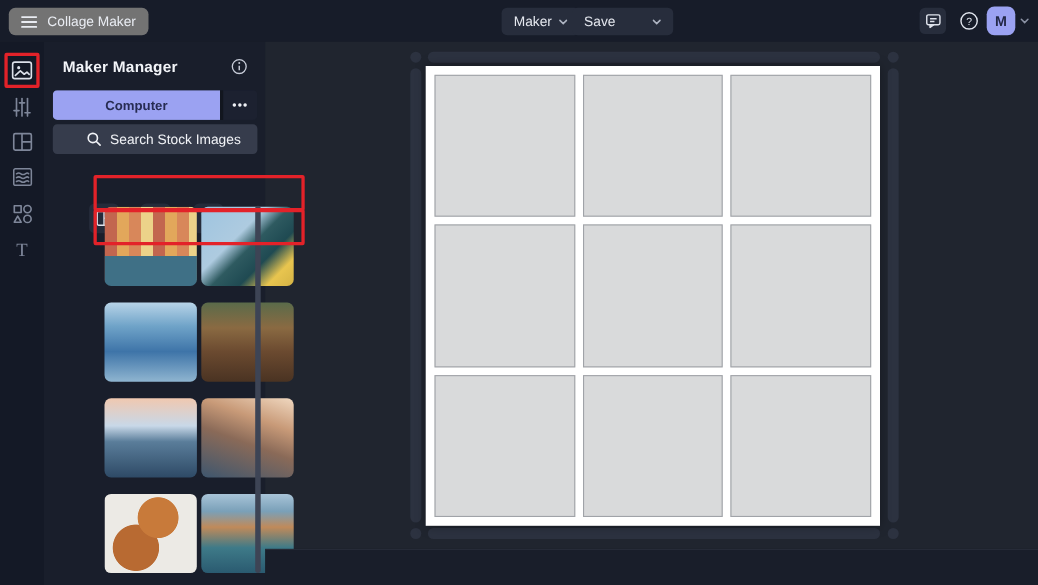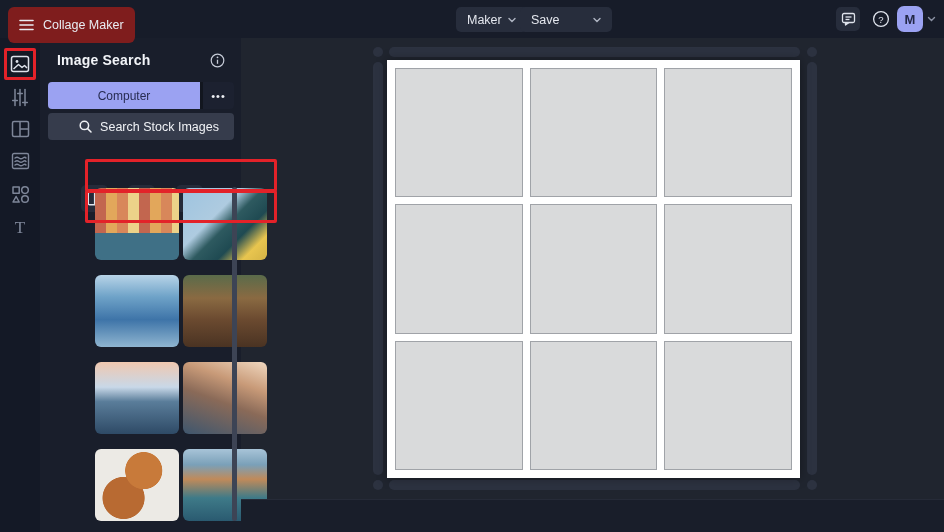--- a/index.html
+++ b/index.html
@@ -2,22 +2,22 @@
 <html><head>
 <meta charset="utf-8">
 <style>
   * { margin:0; padding:0; box-sizing:border-box; }
   html,body { width:944px; height:532px; overflow:hidden; background:#20252f;
     font-family:"Liberation Sans", sans-serif; }
   .abs { position:absolute; }
 
   
   .topbar { position:absolute; left:0; top:0; width:944px; height:38px; background:#171c29; z-index:5; }
-  .chip { position:absolute; left:8px; top:7px; height:36px; display:flex; align-items:center;
-    gap:9px; padding:0 11px; background:#7f1d1d; border-radius:6px; color:#e9ecf2; font-size:12.5px; }
+  .chip { position:absolute; left:8px; top:7px; height:25px; display:flex; align-items:center;
+    gap:9px; padding:0 11px; background:#737373; border-radius:6px; color:#e9ecf2; font-size:12.5px; }
   .tb-btn { position:absolute; top:7px; height:25px; display:flex; align-items:center; gap:6px;
     padding:0 11px; background:#272d3c; border-radius:5px; color:#e4e7ee; font-size:12.5px; cursor:pointer; }
   .chev { width:8px; height:8px; display:inline-block; }
   .icon-btn { position:absolute; top:7px; width:24px; height:24px; border-radius:5px;
     display:flex; align-items:center; justify-content:center; color:#cfd4de; }
   .avatar { position:absolute; left:897px; top:6px; width:26px; height:26px; border-radius:7px;
     background:#9ba2f2; color:#232846; font-weight:bold; font-size:13px;
     display:flex; align-items:center; justify-content:center; }
 
   
@@ -26,21 +26,21 @@
     color:#7e8699; display:flex; align-items:center; justify-content:center; }
   .side-ic.active { color:#dde1ea; }
   .red-box { position:absolute; border:3px solid #e32229; border-radius:2px; pointer-events:none; z-index:9; }
 
   
   .panel { position:absolute; left:40px; top:38px; width:201px; height:494px; background:#191e2b; z-index:3; }
   .panel-title { position:absolute; left:57px; top:52px; color:#f2f4f8; font-size:14px; font-weight:bold; letter-spacing:.2px; }
   .info-ic { position:absolute; left:210px; top:53px; width:15px; height:15px; color:#c7ccd8; }
   .computer-group { position:absolute; left:48px; top:82px; width:186px; height:27px; display:flex;
     border-radius:4px; overflow:hidden; }
-  .computer-btn { flex:1; background:#9ba2f2; color:#272c52; font-size:12px; font-weight:normal;
+  .computer-btn { flex:1; background:#9ba2f2; color:#272c52; font-size:12px; font-weight:bold;
     display:flex; align-items:center; justify-content:center; cursor:pointer; }
   .group-divider { width:3px; background:#12161f; }
   .more-btn { width:31px; background:#1c2130; color:#eef0f5; display:flex; align-items:center;
     justify-content:center; font-size:11px; letter-spacing:1px; cursor:pointer; }
   .search-btn { position:absolute; left:48px; top:113px; width:186px; height:27px; background:#363c4c;
     border-radius:4px; color:#f0f2f6; font-size:12.5px; display:flex; align-items:center;
     justify-content:center; gap:8px; cursor:pointer; }
   .tool-btn { position:absolute; top:147px; width:27px; height:27px; background:#252b3a; border-radius:5px;
     color:#dfe3ec; display:flex; align-items:center; justify-content:center; cursor:pointer; }
   .thumbs { position:absolute; left:55px; top:188px; width:172px; display:grid;
@@ -188,21 +188,21 @@
   <div class="side-ic" style="top:178px;">
     <svg width="18" height="18" viewBox="0 0 18 18" fill="none">
       <text x="9" y="15" text-anchor="middle" font-size="17" font-family="Liberation Serif, serif" fill="currentColor">T</text>
     </svg>
   </div>
 </div>
 
 <div class="red-box" style="left:4px; top:48px; width:32px; height:32px;"></div>
 
 <div class="panel">
-  <div class="panel-title" style="position:absolute; left:17px; top:14px;">Image Search</div>
+  <div class="panel-title" style="position:absolute; left:17px; top:14px;">Maker Manager</div>
   <div class="info-ic" style="position:absolute; left:170px; top:15px;">
     <svg width="15" height="15" viewBox="0 0 15 15" fill="none">
       <circle cx="7.5" cy="7.5" r="6.3" stroke="#c7ccd8" stroke-width="1.2"></circle>
       <line x1="7.5" y1="6.7" x2="7.5" y2="10.8" stroke="#c7ccd8" stroke-width="1.3"></line>
       <circle cx="7.5" cy="4.3" r="0.9" fill="#c7ccd8"></circle>
     </svg>
   </div>
 
   <div class="computer-group" style="top:44px; left:8px;">
     <div class="computer-btn">Computer</div>

